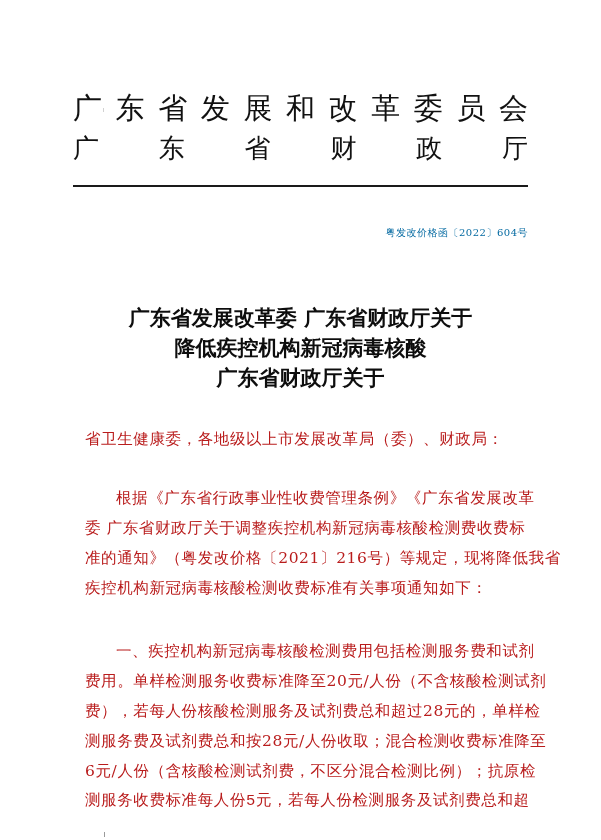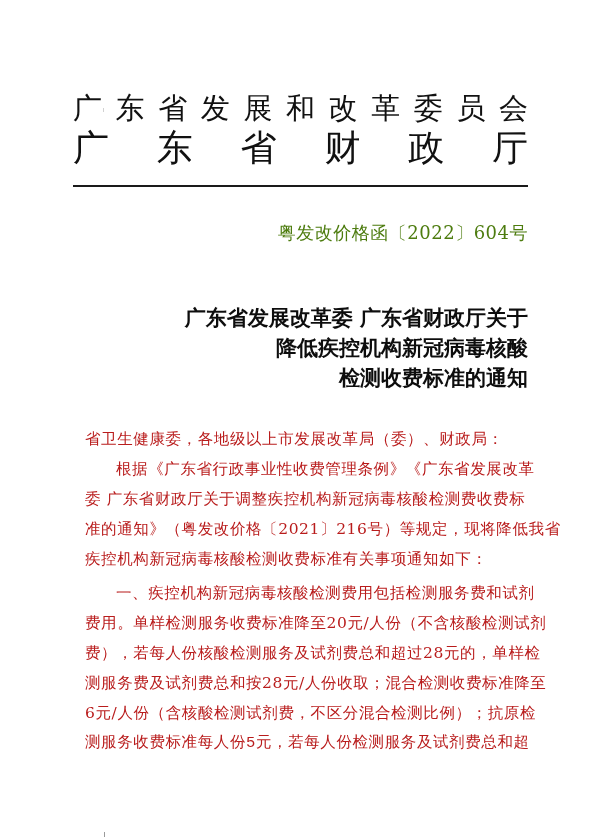--- a/index.html
+++ b/index.html
@@ -32,21 +32,21 @@
     white-space: nowrap;
     text-align: justify;
     text-align-last: justify;
   }
   .lh-line-1 {
     font-size: 29px;
     line-height: 40px;
     letter-spacing: 0;
   }
   .lh-line-2 {
-    font-size: 36px;
+    font-size: 26px;
     line-height: 40px;
   }
 
   
   #header-rule {
     position: absolute;
     left: 73px;
     top: 185px;
     width: 455px;
     height: 2px;
@@ -54,34 +54,34 @@
   }
 
   
   #doc-number {
     position: absolute;
     left: 73px;
     top: 222px;
     width: 455px;
     text-align: right;
     font-family: "DejaVu Serif", serif;
-    font-size: 18px;
+    font-size: 10px;
     line-height: 22px;
-    color: #4d7c0f;
+    color: #0369a1;
     letter-spacing: 0.5px;
     white-space: nowrap;
   }
 
   
   #doc-title {
     position: absolute;
     left: 73px;
     top: 303px;
     width: 455px;
-    text-align: right;
+    text-align: center;
   }
   .title-line {
     font-family: "DejaVu Serif", serif;
     font-weight: 700;
     font-size: 21px;
     line-height: 30px;
     color: #0d0d0d;
     white-space: nowrap;
   }
 
@@ -95,20 +95,21 @@
   .body-line {
     font-family: "DejaVu Serif", serif;
     font-size: 15.5px;
     line-height: 30px;
     color: #b91c1c;
     white-space: nowrap;
     letter-spacing: 0.6px;
   }
   .body-line.indent {
     text-indent: 31px;
+    margin-top: 29px;
   }
   .body-line.clipped {
     overflow: hidden;
     font-family: Liberation Mono, monospace;
   }
   .para-gap {
     height: 4px;
   }
 
   
@@ -129,21 +130,21 @@
     <div class="lh-line lh-line-2">广东省财政厅</div>
   </div>
 
   <div id="header-rule"></div>
 
   <div id="doc-number">粤发改价格函〔2022〕604号</div>
 
   <div id="doc-title">
     <div class="title-line">广东省发展改革委 广东省财政厅关于</div>
     <div class="title-line">降低疾控机构新冠病毒核酸</div>
-    <div class="title-line">检测收费标准的通知</div>
+    <div class="title-line">广东省财政厅关于</div>
   </div>
 
   <div id="doc-body">
 
     <div class="body-line">省卫生健康委，各地级以上市发展改革局（委）、财政局：</div>
 
     <div>
       <div class="body-line indent">根据《广东省行政事业性收费管理条例》《广东省发展改革</div>
       <div class="body-line">委 广东省财政厅关于调整疾控机构新冠病毒核酸检测费收费标</div>
       <div class="body-line">准的通知》（粤发改价格〔2021〕216号）等规定，现将降低我省</div>

